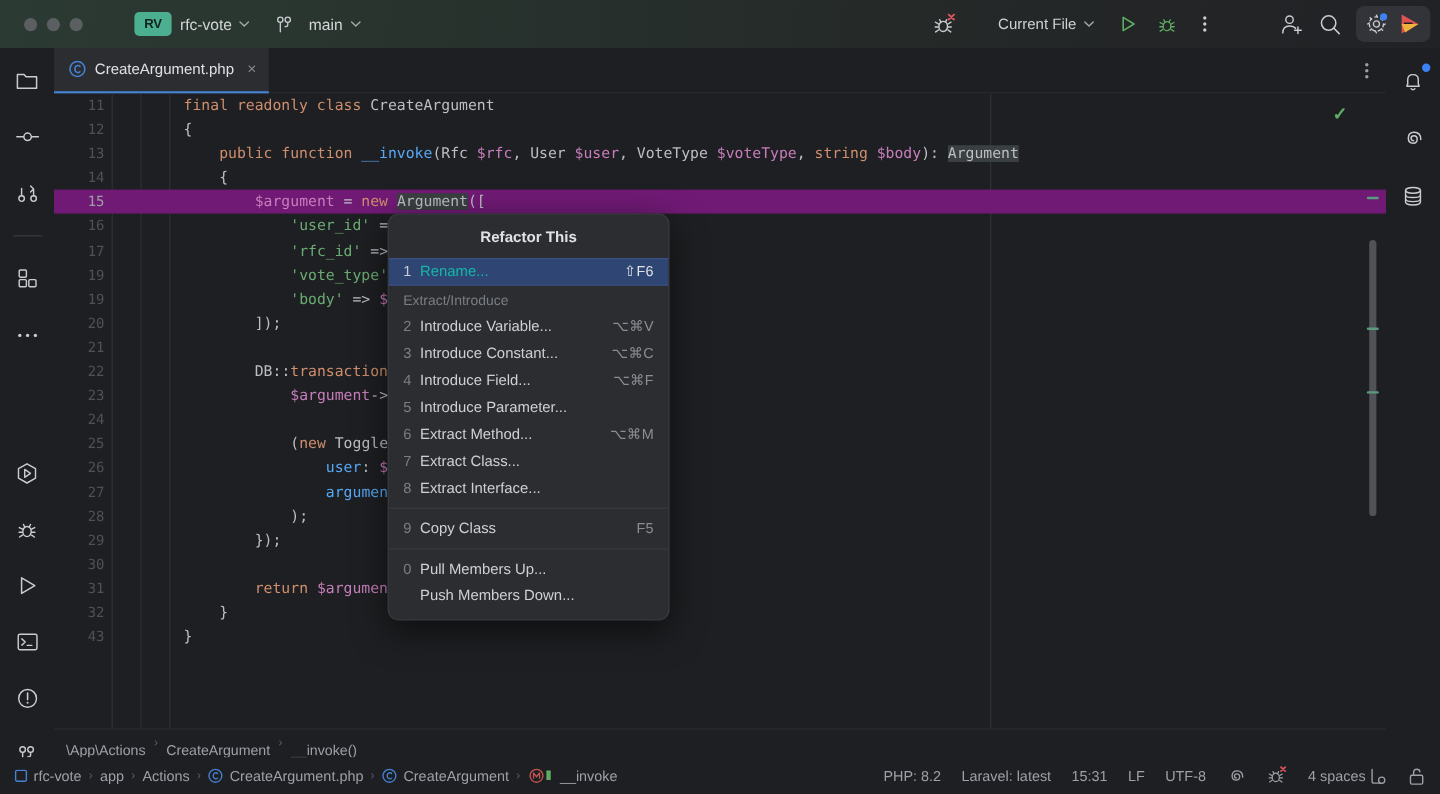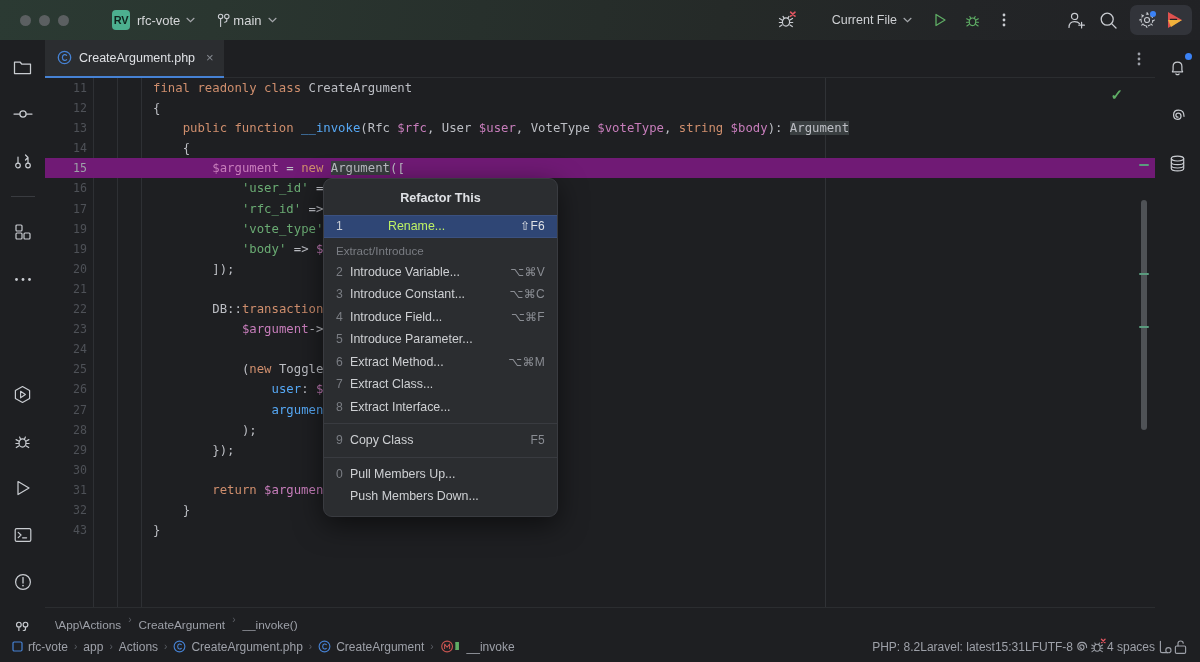--- a/index.html
+++ b/index.html
@@ -14,29 +14,29 @@
 
   
   .titlebar {
     position: absolute; top: 0; left: 0; width: 1200px; height: 40px;
     background: linear-gradient(100deg, #2b3a33 0%, #2a3630 18%, #27302c 40%, #252a28 60%, #232527 80%, #212225 100%);
     display: flex; align-items: center;
   }
   .traffic { display: flex; gap: 8px; margin-left: 20px; }
   .tl { width: 11px; height: 11px; border-radius: 50%; background: #5b5f61; }
   .proj-badge {
-    width: 18px; height: 20px; border-radius: 4px; background: #4caf8f;
+    width: 31px; height: 20px; border-radius: 4px; background: #4caf8f;
     color: #10231d; font-size: 11px; font-weight: bold;
     display: flex; align-items: center; justify-content: center;
     margin-left: 43px; letter-spacing: -0.3px;
   }
   .proj-name { color: #d4d6d8; font-size: 13px; margin-left: 7px; }
   .chev { margin-left: 6px; color: #a4a7ab; font-size: 9px; }
   .branch-wrap { display: flex; align-items: center; margin-left: 22px; }
-  .branch-name { color: #d4d6d8; font-size: 13px; margin-left: 2px; }
+  .branch-name { color: #d4d6d8; font-size: 13px; margin-left: 13px; }
   .tb-right { margin-left: auto; display: flex; align-items: center; gap: 0px; padding-right: 8px; }
   .tb-btn {
     width: 32px; height: 28px; display: flex; align-items: center; justify-content: center;
     border-radius: 5px; position: relative;
   }
   .curfile { color: #ced0d3; font-size: 12.5px; display: flex; align-items: center; gap: 6px;
              padding: 4px 8px; border-radius: 5px; margin-right: 4px; text-align: right; }
   .sep-gap { width: 20px; }
   .ai-group { display: flex; align-items: center; background: #32343a; border-radius: 7px;
               padding: 2px 3px; margin-left: 6px; }
@@ -115,42 +115,42 @@
   .crumb-sep { color: #5c5f66; font-size: 10px; }
 
   
   .statusbar {
     position: absolute; bottom: 0; left: 0; width: 1200px; height: 31px;
     background: #1e1f22; display: flex; align-items: center; padding: 0 12px;
   }
   .sb-left { display: flex; align-items: center; gap: 6px; }
   .sb-item { color: #9da0a8; font-size: 12px; display: flex; align-items: center; gap: 5px; }
   .sb-sep { color: #5c5f66; font-size: 10px; }
-  .sb-right { margin-left: auto; display: flex; align-items: center; }
+  .sb-right { margin-left: auto; display: flex; align-items: center; gap: 17px; }
   .sb-r { color: #9da0a8; font-size: 12px; }
 
   
   .popup {
     position: absolute; left: 323px; top: 178px; width: 235px;
     background: #2b2d30; border: 1px solid #393b40; border-radius: 9px;
     box-shadow: 0 8px 28px rgba(0,0,0,0.55); padding: 6px 0 8px 0; z-index: 50;
   }
   .popup-title {
     color: #dfe1e5; font-size: 12.6px; font-weight: bold;
     text-align: center; padding: 6px 0 10px 0;
   }
   .mi {
     display: flex; align-items: center; height: 22.5px;
     padding: 0 12px 0 12px; font-size: 12.4px; color: #ced0d3;
   }
   .mi.sel { background: #2f4675; border-top: 1px solid #3b5180; border-bottom: 1px solid #3b5180; }
   .mi .midx { width: 14px; color: #7a7d83; font-size: 12.2px; }
   .mi.sel .midx { color: #c9cdd4; }
   .mi .mlab { flex: 1; }
-  .mi.sel .mlab { color: #bef264; margin-left: 38px; }
+  .mi.sel .mlab { color: #14b8a6; }
   .mi .msc { color: #8a8d93; font-size: 12px; letter-spacing: 0.3px; }
   .mi.sel .msc { color: #dfe1e5; }
   .mi-group { color: #7a7d83; font-size: 11.6px; padding: 6px 12px 4px 12px; }
   .mi-div { height: 1px; background: #393b40; margin: 5px 0; }
   svg { display: block; }
 </style>
 </head>
 <body>
 
 <div id="app">

